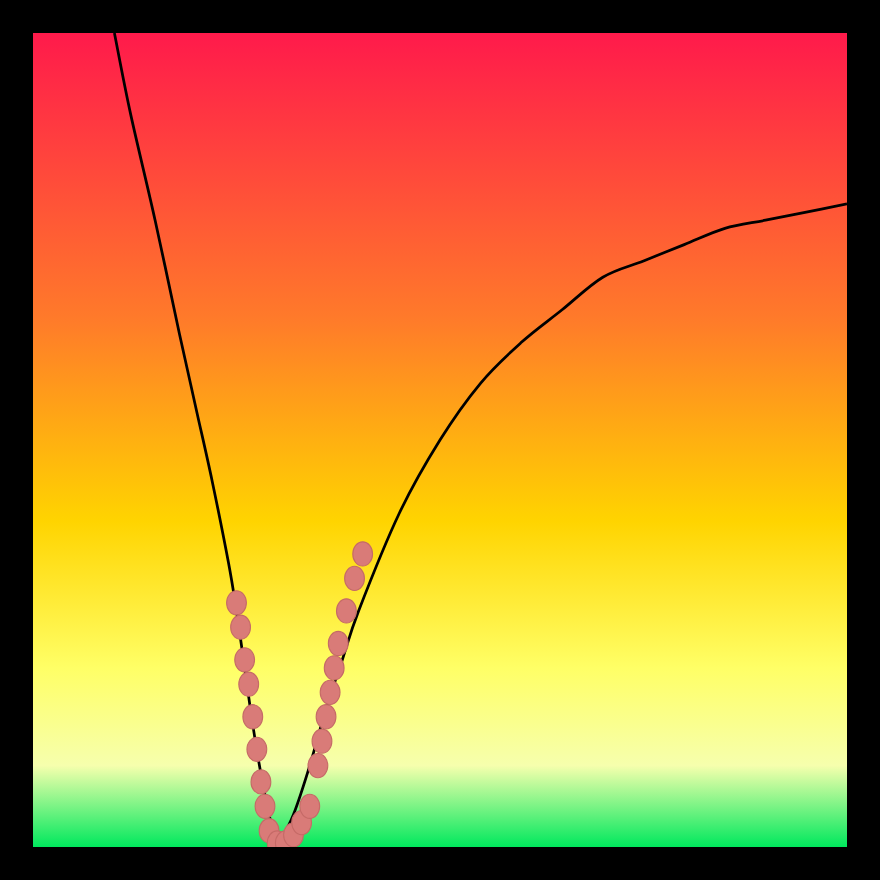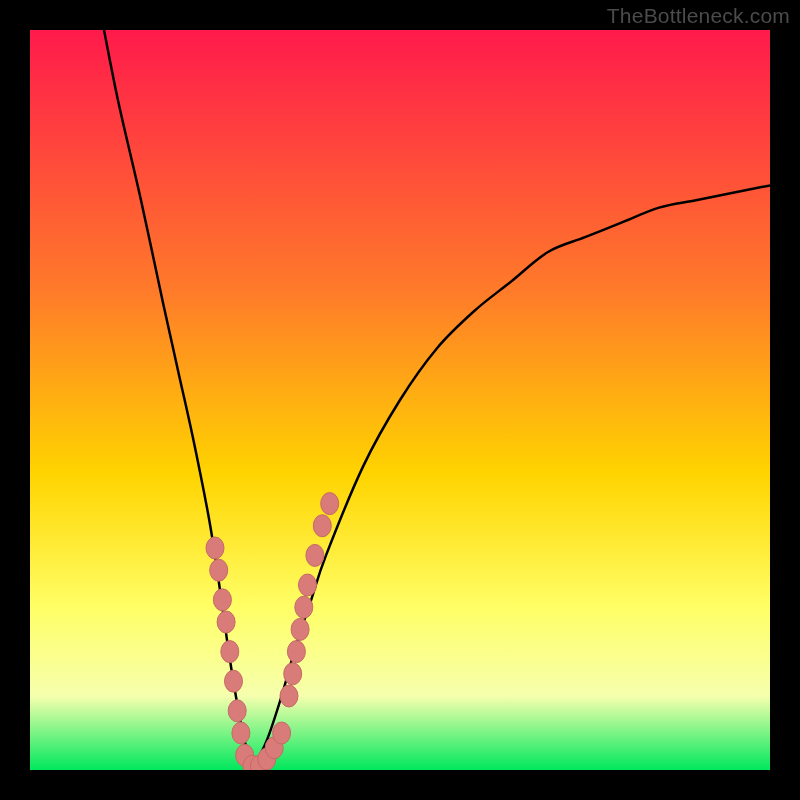--- a/index.html
+++ b/index.html
@@ -32,21 +32,20 @@
     font-size: 21px;
     font-weight: 400;
     letter-spacing: 0.2px;
   }
   svg { display: block; }
 </style>
 </head>
 <body>
 
 <div class="frame">
-  <div class="watermark">TheBottleneck.com</div>
   <div class="plot">
     <svg id="chart-svg" width="740" height="740" viewBox="0 0 740 740" preserveAspectRatio="none">
       <defs>
         <linearGradient id="bg-grad" x1="0" y1="0" x2="0" y2="1">
           <stop id="g0" offset="0%" stop-color="#ff1a4b"></stop>
           <stop id="g1" offset="35%" stop-color="#ff7a2a"></stop>
           <stop id="g2" offset="60%" stop-color="#ffd400"></stop>
           <stop id="g3" offset="78%" stop-color="#ffff66"></stop>
           <stop id="g4" offset="90%" stop-color="#f6ffad"></stop>
           <stop id="g5" offset="100%" stop-color="#00e85d"></stop>

